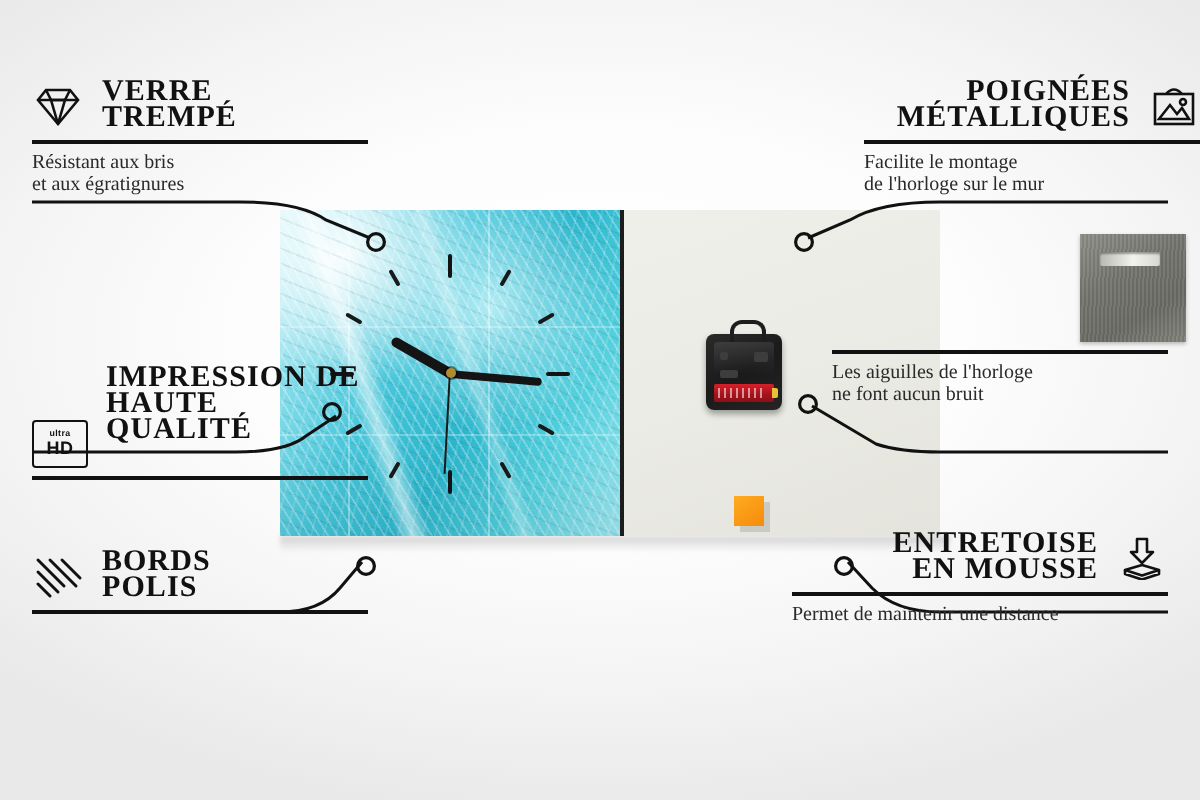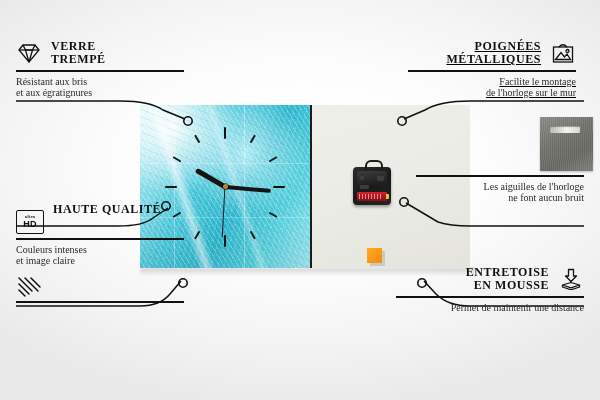--- a/index.html
+++ b/index.html
@@ -98,34 +98,34 @@
   .spacer-foam{
     position:absolute;left:55px;top:143px;width:15px;height:15px;
     background:linear-gradient(145deg,#ffab1f 0%, #f58b0c 100%);
     box-shadow:3px 3px 0 rgba(150,150,145,.35);
   }
   
   .callout{position:absolute;}
   .co-head{display:flex;align-items:center;gap:9px;}
   .co-title{
     font-family:"Liberation Serif", serif;
-    font-weight:bold;font-size:12px;line-height:13px;
+    font-weight:bold;font-size:15px;line-height:13px;
     letter-spacing:.55px;color:#111;text-transform:uppercase;
   }
   .co-rule{height:1.6px;background:#111;margin:4px 0 4px 0;}
   .co-sub{
     font-family:"Liberation Serif", serif;
     font-size:10px;line-height:11.4px;color:#2a2a2a;
   }
   .left .co-head{justify-content:flex-start;}
   .left .co-title{text-align:left;}
   .left .co-sub{text-align:left;}
   .right .co-head{justify-content:flex-end;}
   .right .co-title{text-align:right;}
-  .right .co-sub{text-align:right;}
+  .right .co-sub{text-align:left;}
   .icon{width:26px;height:22px;flex:0 0 auto;color:#111;}
   .icon svg{display:block;width:100%;height:100%;}
   .hd-badge{
     width:26px;height:22px;border:1.6px solid #111;border-radius:2px;
     display:flex;flex-direction:column;align-items:center;justify-content:center;line-height:1;margin-top:39px;
   }
   .hd-badge .u{font-family:"Liberation Sans",sans-serif;font-size:4.4px;font-weight:bold;letter-spacing:.2px;}
   .hd-badge .h{font-family:"Liberation Sans",sans-serif;font-size:9px;font-weight:bold;letter-spacing:.3px;margin-top:.5px;}
   #wires{position:absolute;left:0;top:0;width:600px;height:400px;pointer-events:none;}
 </style>
@@ -250,47 +250,47 @@
     </div>
   </div>
 
   <div class="callout left" style="left:16px;top:171px;width:168px;">
     <div class="co-head">
       <span class="icon hd-badge">
         <span class="u">ultra</span>
         <span class="h">HD</span>
       </span>
       <span class="co-title">
-        <br><span>HAUTE QUALITÉ</span>
-      </span>
-    </div>
-    <div class="co-rule"></div>
-    <div class="co-sub">
-      <span>Couleurs intenses</span><br><span>et image claire</span>
-    </div>
+        <span>IMPRESSION DE</span><br><span>HAUTE QUALITÉ</span>
+      </span>
+    </div>
+    <div class="co-rule"></div>
   </div>
 
   <div class="callout left" style="left:16px;top:275px;width:168px;">
     <div class="co-head">
       <span class="icon">
         <svg viewBox="0 0 26 22">
             <g fill="none" stroke="currentColor" stroke-width="1.5" stroke-linecap="round">
           <path d="M3 3 L16 16"></path>
               <path d="M3 9 L13 19"></path>
               <path d="M3 15 L9 21"></path>
           <path d="M9 3 L22 16"></path>
               <path d="M15 3 L24 12"></path>
             </g>
           </svg>
       </span>
-    </div>
-    <div class="co-rule"></div>
-  </div>
-
-  <div class="callout right" style="left:408px;top:40px;width:168px;text-decoration:underline;">
+      <span class="co-title">
+        <span>BORDS</span><br><span>POLIS</span>
+      </span>
+    </div>
+    <div class="co-rule"></div>
+  </div>
+
+  <div class="callout right" style="left:432px;top:40px;width:168px;">
     <div class="co-head">
       <span class="co-title">
         <span>POIGNÉES</span><br><span>MÉTALLIQUES</span>
       </span>
       <span class="icon">
         <svg viewBox="0 0 26 22">
             <g fill="none" stroke="currentColor" stroke-width="1.3">
           <path d="M9 5 Q13 0.5 17 5"></path>
           <rect x="3.5" y="5" width="19" height="15"></rect>
           <path d="M5.5 17.5 L11 10.5 L14.5 15 L17 12 L20.5 17.5 Z"></path>

